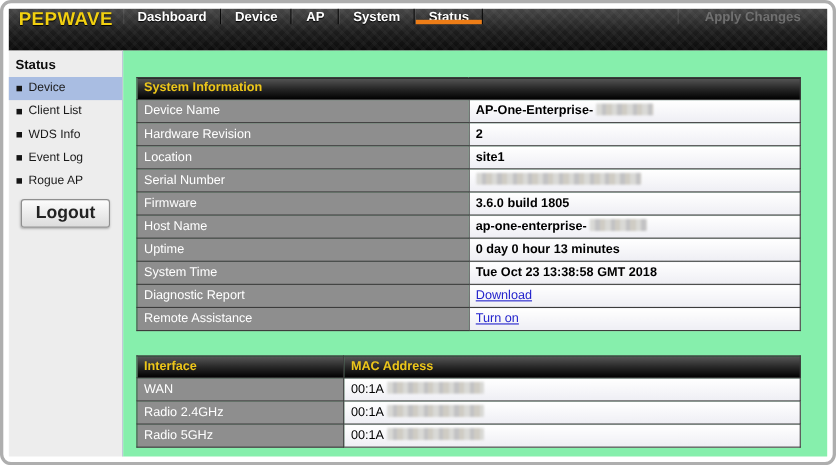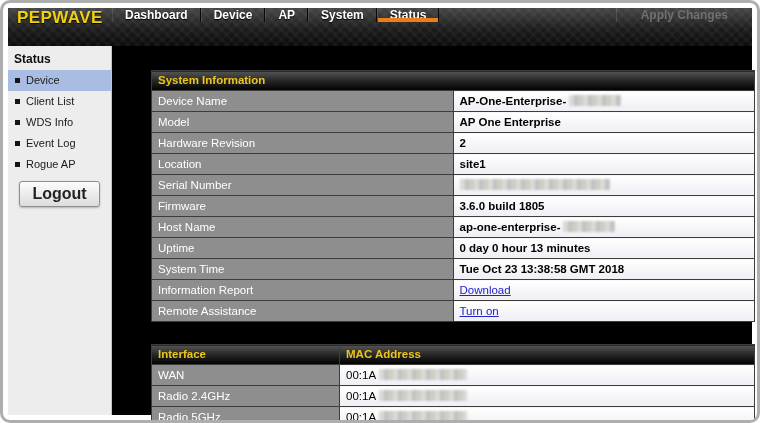--- a/index.html
+++ b/index.html
@@ -56,21 +56,21 @@
   .side-item.selected{background:#a9bde2;}
   .bullet{width:5px;height:5px;background:#151515;flex:0 0 5px;}
   .logout{
     display:block;margin:6px auto 0;padding:3px 12px;
     font-family:"Liberation Sans",sans-serif;font-weight:bold;font-size:16px;color:#222;
     background:linear-gradient(180deg,#fcfcfc,#dcdcdc);
     border:1px solid #8f8f8f;border-radius:3px;box-shadow:0 1px 2px rgba(0,0,0,.25);
     cursor:pointer;
   }
 
-  .main{flex:1;background:#000000;padding:24px 0 0 39px;min-width:0;}
+  .main{flex:1;background:#86efac;padding:24px 0 0 12px;min-width:0;}
 
   
   table.tbl{width:604px;border-collapse:collapse;table-layout:fixed;}
   table.tbl + table.tbl{margin-top:22px;}
   .tbl th, .tbl td{border:1px solid #3c3c3c;}
   .tbl-title{
     background:linear-gradient(180deg,#545454 0%,#262626 50%,#000 100%);
     color:#edc61a;font-weight:bold;font-size:11.5px;text-align:left;
     padding:3px 6px;line-height:13px;
   }
@@ -146,24 +146,20 @@
             <tr>
               <th colspan="2" class="tbl-title">System Information</th>
             </tr>
           </thead>
           <tbody id="sysinfo-body">
               <tr>
                 <td class="lbl">Device Name</td>
                 <td class="val"><span>AP-One-Enterprise-</span><span class="redact rw-s"></span></td>
               </tr>
               <tr>
-                <td class="lbl">Model</td>
-                <td class="val"><span>AP One Enterprise</span></td>
-              </tr>
-              <tr>
                 <td class="lbl">Hardware Revision</td>
                 <td class="val"><span>2</span></td>
               </tr>
               <tr>
                 <td class="lbl">Location</td>
                 <td class="val"><span>site1</span></td>
               </tr>
               <tr>
                 <td class="lbl">Serial Number</td>
                 <td class="val"><span></span><span class="redact rw-l"></span></td>
@@ -178,21 +174,21 @@
               </tr>
               <tr>
                 <td class="lbl">Uptime</td>
                 <td class="val"><span>0 day 0 hour 13 minutes</span></td>
               </tr>
               <tr>
                 <td class="lbl">System Time</td>
                 <td class="val"><span>Tue Oct 23 13:38:58 GMT 2018</span></td>
               </tr>
               <tr>
-                <td class="lbl">Information Report</td>
+                <td class="lbl">Diagnostic Report</td>
                 <td class="val"><a href="#" class="cell-link">Download</a></td>
               </tr>
               <tr>
                 <td class="lbl">Remote Assistance</td>
                 <td class="val"><a href="#" class="cell-link">Turn on</a></td>
               </tr>
             </tbody>
         </table>
 
         <table class="tbl">

